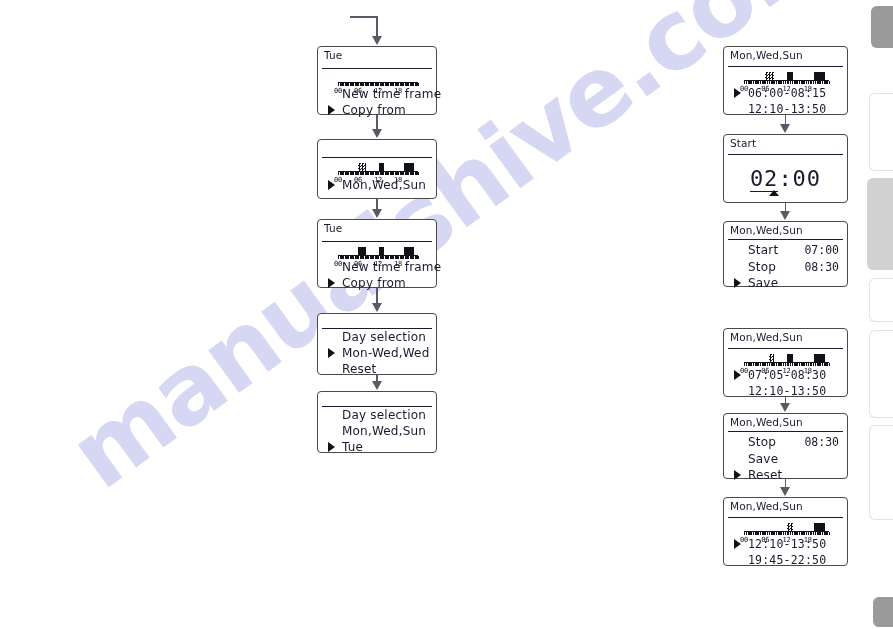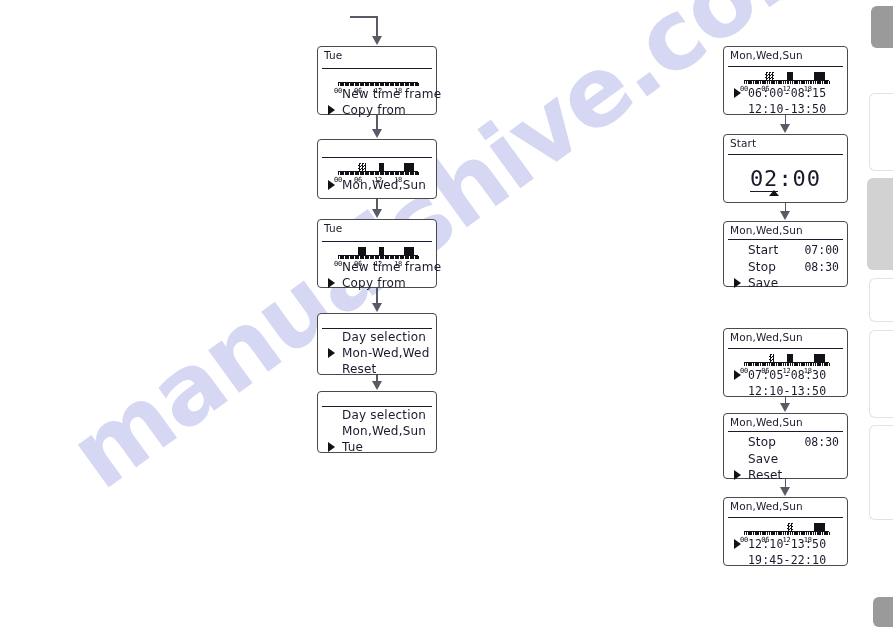--- a/index.html
+++ b/index.html
@@ -631,21 +631,21 @@
         </div>
         <div class="lbl" style="left: 0px; top: 14px;">00</div>
         <div class="lbl" style="left: 21.25px; top: 14px;">06</div>
         <div class="lbl" style="left: 42.5px; top: 14px;">12</div>
         <div class="lbl" style="left: 63.75px; top: 14px;">18</div>
         <div class="blk hatch" style="left: 43.1021px; width: 5.87917px; top: 1px; height: 8px;"></div>
         <div class="blk" style="left: 69.9479px; width: 10.9083px; top: 1px; height: 8px;"></div>
       </div>
       <div class="cursor" style="top: 41px;"></div>
       <div class="row mono" style="top: 39px;">12:10-13:50</div>
-      <div class="row mono" style="top: 55px;">19:45-22:10</div>
+      <div class="row mono" style="top: 55px;">19:45-22:50</div>
     </div>
   </div>
 
 <div id="edge-tabs">
     <div class="edge-tab dark" style="top: 6px; height: 42px; width: 22px;"></div>
     <div class="edge-tab light" style="top: 93px; height: 78px; width: 24px;"></div>
     <div class="edge-tab mid" style="top: 178px; height: 92px; width: 26px;"></div>
     <div class="edge-tab light" style="top: 278px; height: 44px; width: 24px;"></div>
     <div class="edge-tab light" style="top: 330px; height: 88px; width: 24px;"></div>
     <div class="edge-tab light" style="top: 425px; height: 95px; width: 24px;"></div>

